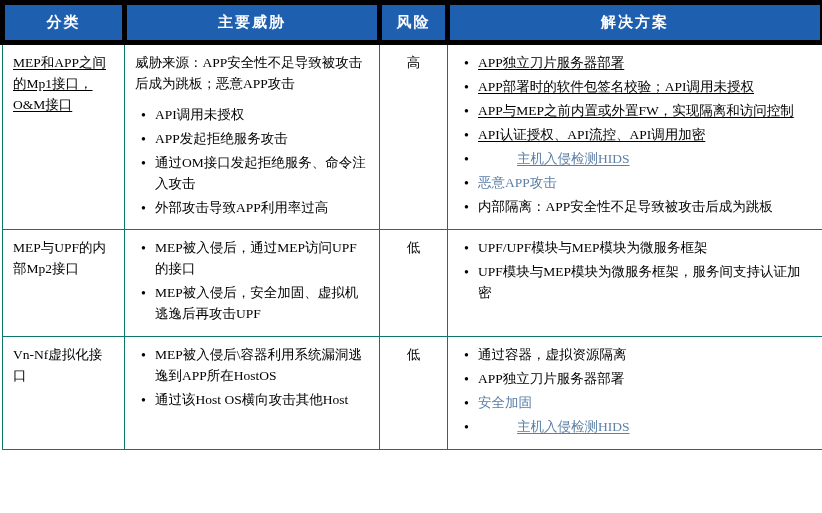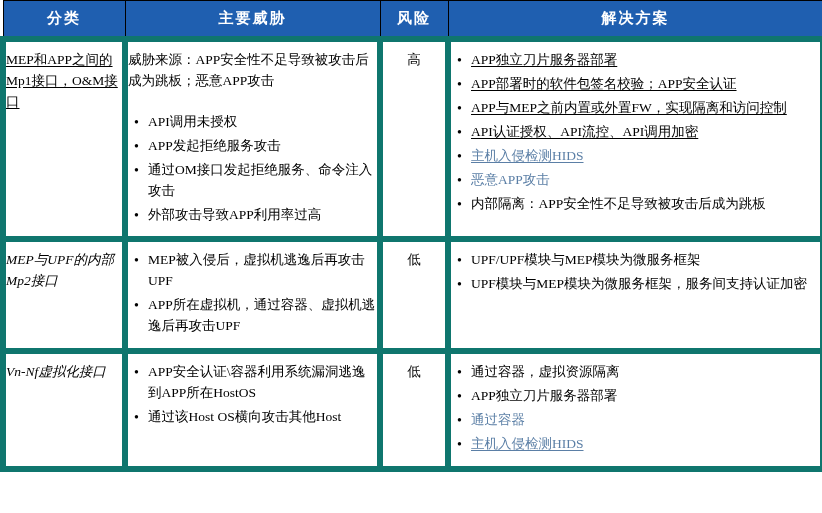--- a/index.html
+++ b/index.html
@@ -23,51 +23,50 @@
     width: 822px;
   }
   table.risk-table th {
     background: #1F5FB0;
     color: #ffffff;
     font-weight: bold;
     font-size: 15px;
     letter-spacing: 2px;
     text-align: center;
     padding: 8px 4px;
-    border: 1px solid #000000;
+    border: 5px solid #000000;
     font-family: "Liberation Serif", serif;
   }
   table.risk-table td {
-    border: 6px solid #0f766e;
+    border: 1px solid #0f766e;
     vertical-align: top;
-    padding: 8px 0;
+    padding: 8px 10px;
     font-size: 13.5px;
     line-height: 1.55;
     color: #000000;
     font-family: "Liberation Serif", serif;
   }
   .col-cat { width: 122px; }
   .col-threat { width: 255px; }
   .col-risk { width: 68px; }
   .col-sol { width: 375px; }
 
   td.cat-cell {
     text-decoration: underline;
     text-underline-offset: 2px;
   }
   td.cat-cell.plain {
     text-decoration: none;
-    font-style: italic;
   }
   td.risk-cell {
     text-align: center;
     vertical-align: top;
   }
   .lead {
-    margin: 0 0 20px 0;
+    margin: 0 0 10px 0;
   }
   ul.bullets {
     margin: 0;
     padding-left: 18px;
     list-style: none;
   }
   ul.bullets li {
     position: relative;
     margin: 0 0 3px 0;
     padding-left: 2px;
@@ -75,21 +74,21 @@
   ul.bullets li:before {
     content: "\2022";
     position: absolute;
     left: -12px;
     top: 0;
     font-size: 14px;
     line-height: 1.55;
   }
   .u { text-decoration: underline; text-underline-offset: 2px; }
   .blue { color: #5B7FA6; }
-  .blue.u { text-underline-offset: 2px; }
+  .blue.u { text-underline-offset: 2px; margin-left: 39px; }
 </style>
 </head>
 <body>
 
 <div class="table-wrap">
   <table class="risk-table">
     <colgroup>
       <col class="col-cat">
       <col class="col-threat">
       <col class="col-risk">
@@ -112,58 +111,58 @@
               <li>API调用未授权</li>
               <li>APP发起拒绝服务攻击</li>
               <li>通过OM接口发起拒绝服务、命令注入攻击</li>
               <li>外部攻击导致APP利用率过高</li>
             </ul>
           </td>
           <td class="risk-cell">高</td>
           <td>
             <ul class="bullets">
               <li><span class="u">APP独立刀片服务器部署</span></li>
-              <li><span class="u">APP部署时的软件包签名校验；APP安全认证</span></li>
+              <li><span class="u">APP部署时的软件包签名校验；API调用未授权</span></li>
               <li><span class="u">APP与MEP之前内置或外置FW，实现隔离和访问控制</span></li>
               <li><span class="u">API认证授权、API流控、API调用加密</span></li>
               <li><span class="blue u">主机入侵检测HIDS</span></li>
               <li><span class="blue">恶意APP攻击</span></li>
               <li><span class="">内部隔离：APP安全性不足导致被攻击后成为跳板</span></li>
             </ul>
           </td>
         </tr>
         <tr>
           <td class="cat-cell plain">MEP与UPF的内部Mp2接口</td>
           <td>
             <ul class="bullets">
-              <li>MEP被入侵后，虚拟机逃逸后再攻击UPF</li>
-              <li>APP所在虚拟机，通过容器、虚拟机逃逸后再攻击UPF</li>
+              <li>MEP被入侵后，通过MEP访问UPF的接口</li>
+              <li>MEP被入侵后，安全加固、虚拟机逃逸后再攻击UPF</li>
             </ul>
           </td>
           <td class="risk-cell">低</td>
           <td>
             <ul class="bullets">
               <li><span class="">UPF/UPF模块与MEP模块为微服务框架</span></li>
               <li><span class="">UPF模块与MEP模块为微服务框架，服务间支持认证加密</span></li>
             </ul>
           </td>
         </tr>
         <tr>
           <td class="cat-cell plain">Vn-Nf虚拟化接口</td>
           <td>
             <ul class="bullets">
-              <li>APP安全认证\容器利用系统漏洞逃逸到APP所在HostOS</li>
+              <li>MEP被入侵后\容器利用系统漏洞逃逸到APP所在HostOS</li>
               <li>通过该Host OS横向攻击其他Host</li>
             </ul>
           </td>
           <td class="risk-cell">低</td>
           <td>
             <ul class="bullets">
               <li><span class="">通过容器，虚拟资源隔离</span></li>
               <li><span class="">APP独立刀片服务器部署</span></li>
-              <li><span class="blue">通过容器</span></li>
+              <li><span class="blue">安全加固</span></li>
               <li><span class="blue u">主机入侵检测HIDS</span></li>
             </ul>
           </td>
         </tr>
       </tbody>
   </table>
 </div>
 
 </body></html>

